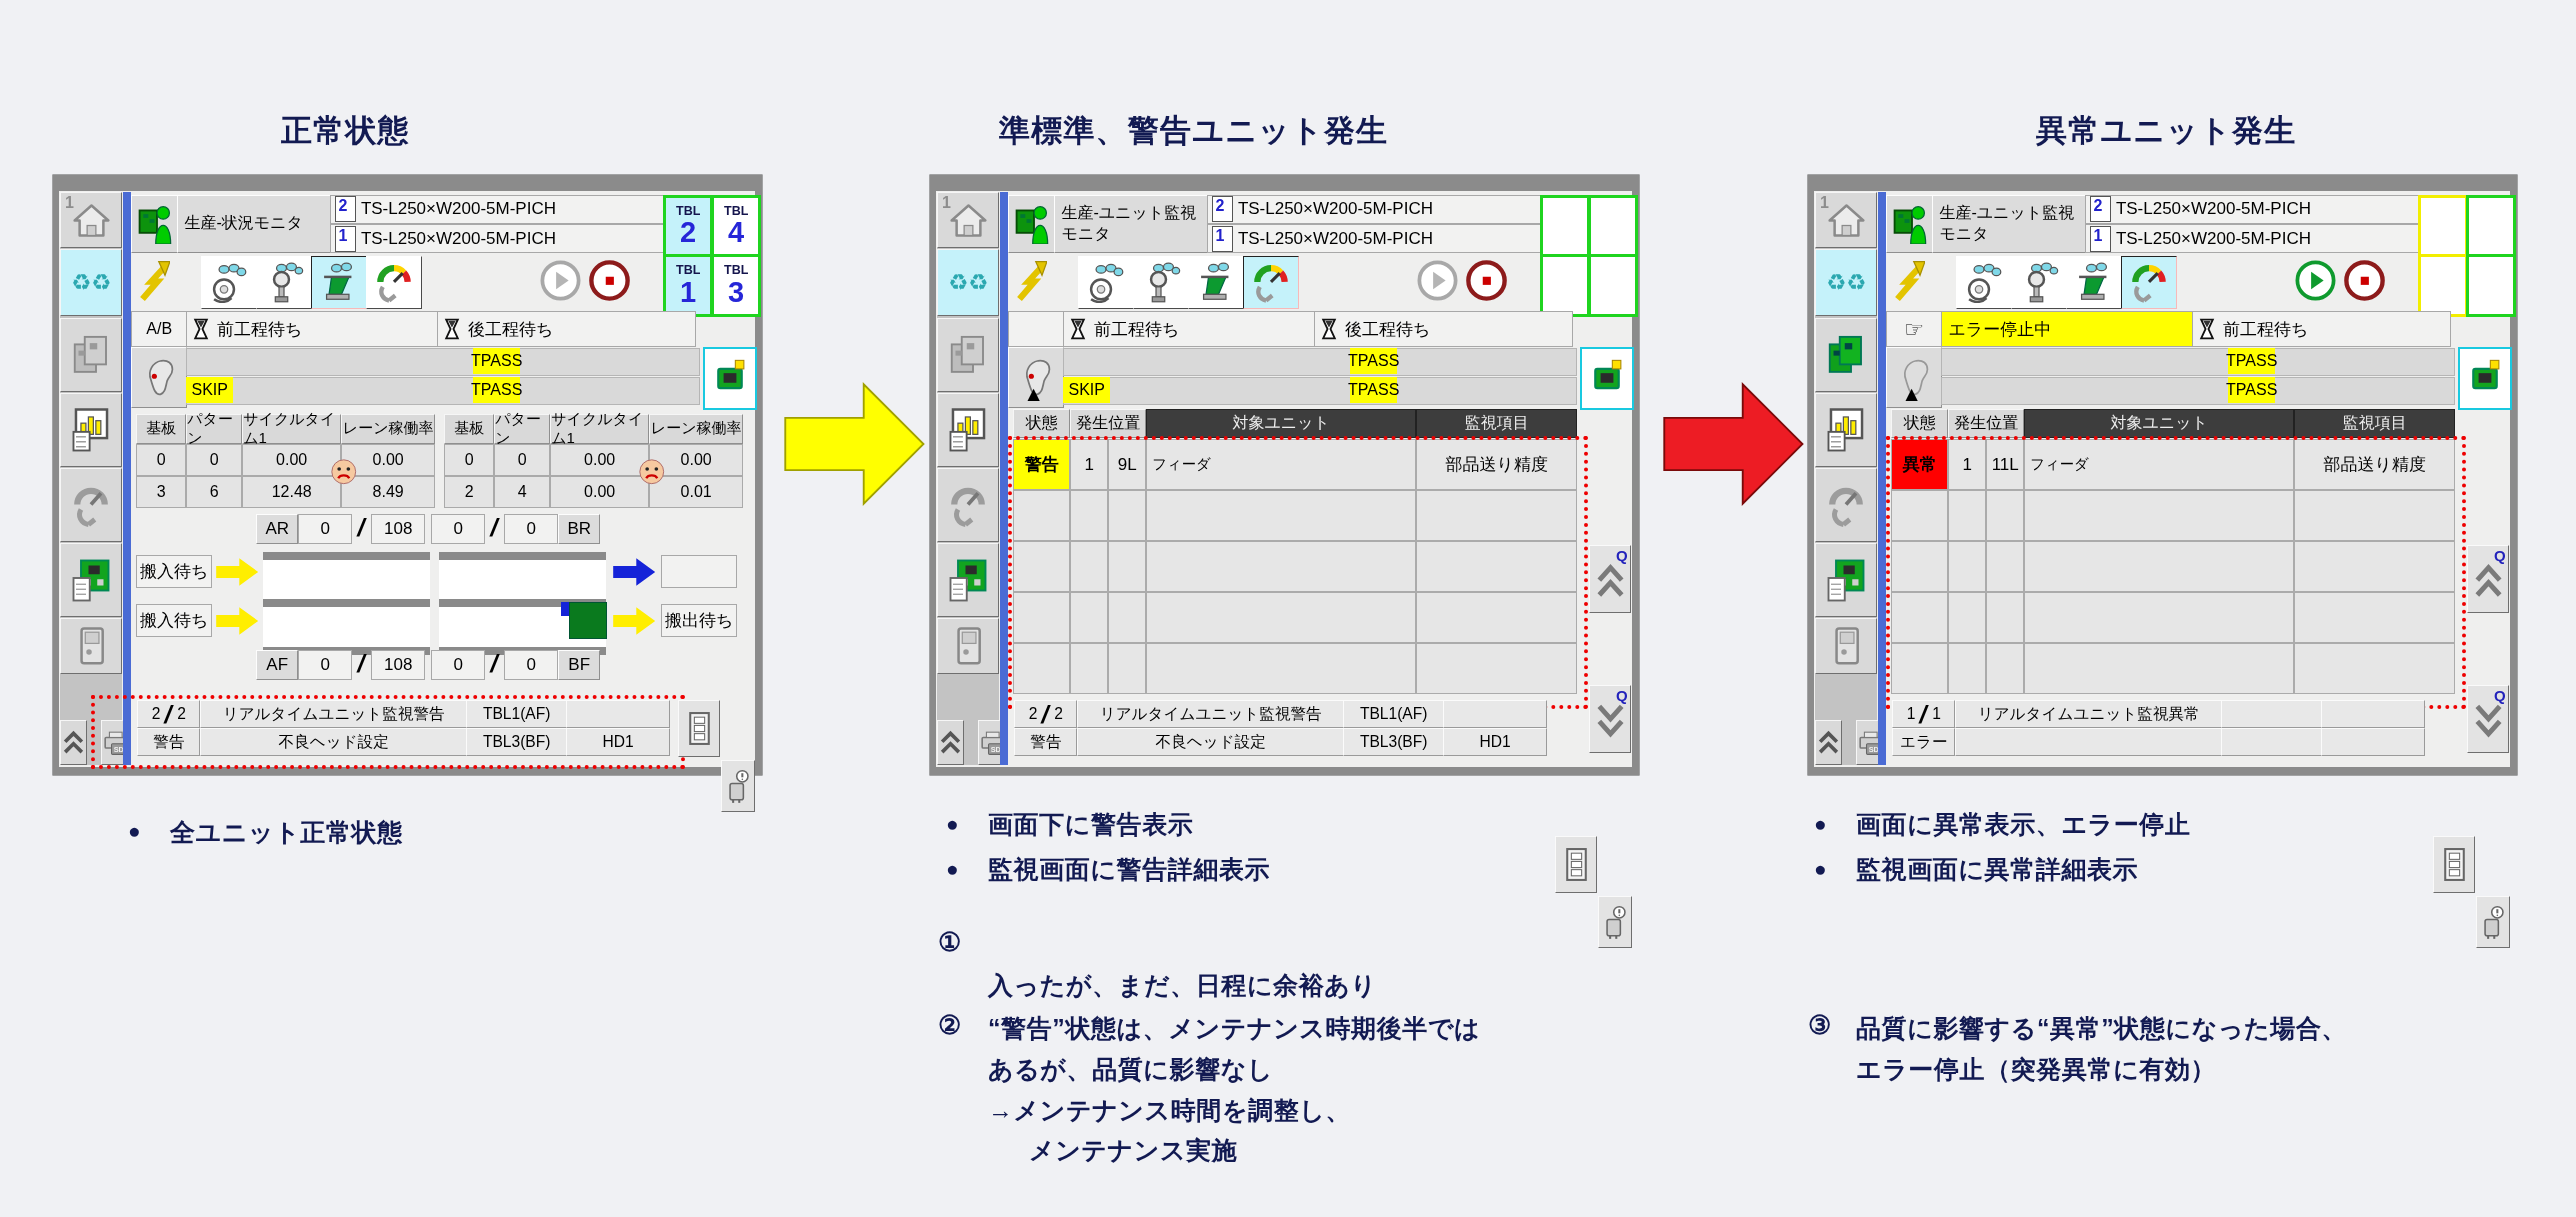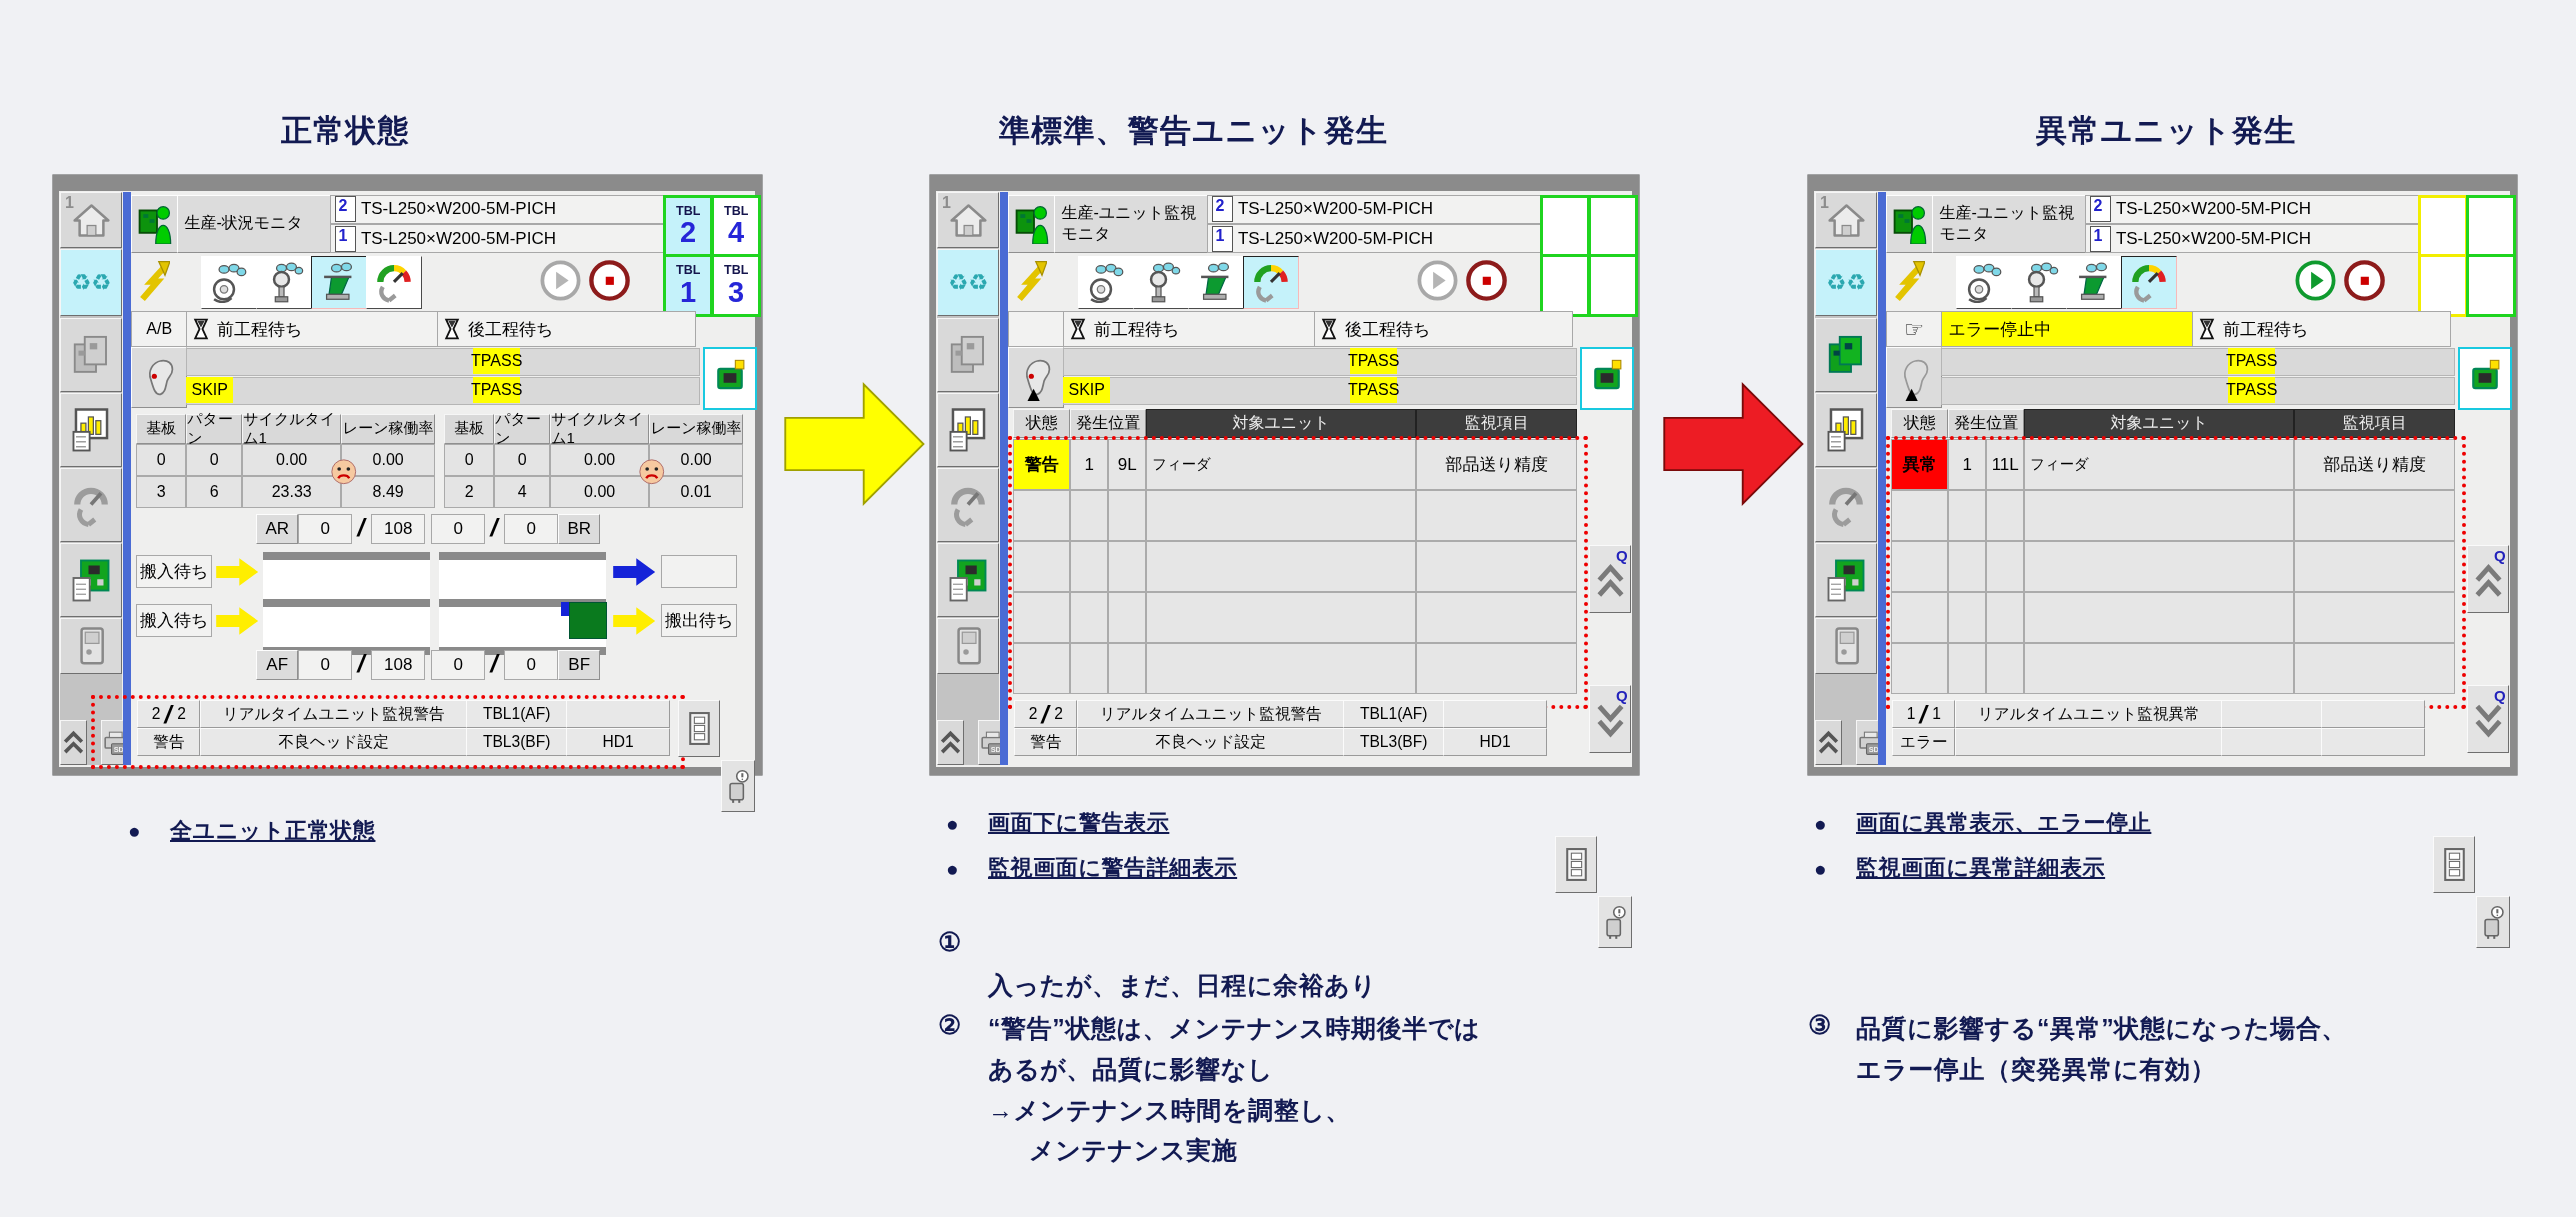--- a/index.html
+++ b/index.html
@@ -67,21 +67,21 @@
   .mon-body .u{justify-content:flex-start;padding-left:5px;font-size:14.4px;}
   .state-warn{background:#ffff00 !important;font-weight:bold;}
   .state-err{background:#ff0000 !important;font-weight:bold;}
   .dotted{position:absolute;border:4.4px dotted #ee0000;}
 
   .alarm-cell{position:absolute;height:26px;background:#e8e8e8;border:1.2px solid;
               border-color:#fbfbfb #9a9a9a #9a9a9a #fbfbfb;display:flex;align-items:center;justify-content:center;font-size:15.6px;}
   .slash{font-size:25px;font-weight:bold;transform:skewX(-12deg);}
 
   .bullet-dot{font-size:21px;}
-  .bullet-tx{font-size:22px;letter-spacing:0.6px;text-decoration:underline;}
+  .bullet-tx{font-size:25px;letter-spacing:0.6px;}
   .note-num{font-size:26px;}
   .note-tx{font-size:25px;letter-spacing:0.6px;}
 
   .btn3d{background:#e3e3e3;border:1.9px solid;border-color:#fafafa #6e6e6e #6e6e6e #fafafa;
          display:flex;align-items:center;justify-content:center;position:relative;}
   .qmark{position:absolute;right:2.5px;top:1.2px;color:#2222bb;font-size:15px;font-weight:bold;}
   svg{display:block;}
 </style>
 </head>
 <body>
@@ -306,21 +306,21 @@
         <div class="hd">基板</div>
             <div class="hd">パターン</div>
             <div class="hd">サイクルタイム1</div>
             <div class="hd">レーン稼働率</div>
         <div class="dt">0</div>
             <div class="dt">0</div>
             <div class="dt">0.00</div>
             <div class="dt">0.00</div>
         <div class="dt">3</div>
             <div class="dt">6</div>
-            <div class="dt">23.33</div>
+            <div class="dt">12.48</div>
             <div class="dt">8.49</div>
       </div>
       <div class="sgrid" style="left:313px;top:222px">
         <div class="hd">基板</div>
             <div class="hd">パターン</div>
             <div class="hd">サイクルタイム1</div>
             <div class="hd">レーン稼働率</div>
         <div class="dt">0</div>
             <div class="dt">0</div>
             <div class="dt">0.00</div>

